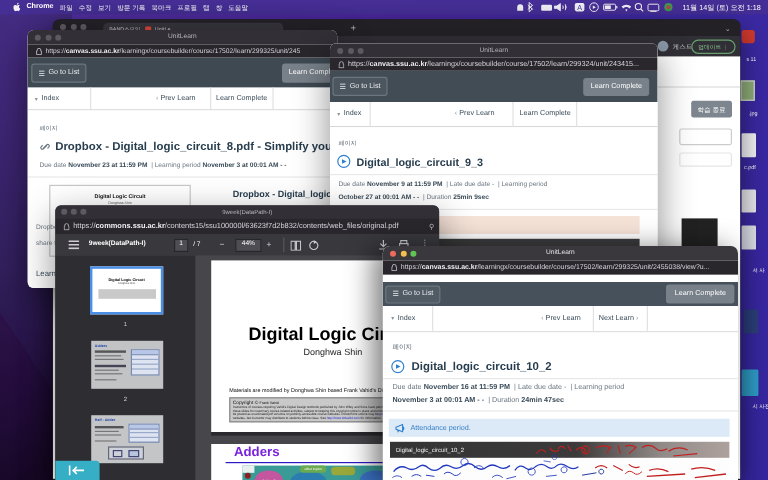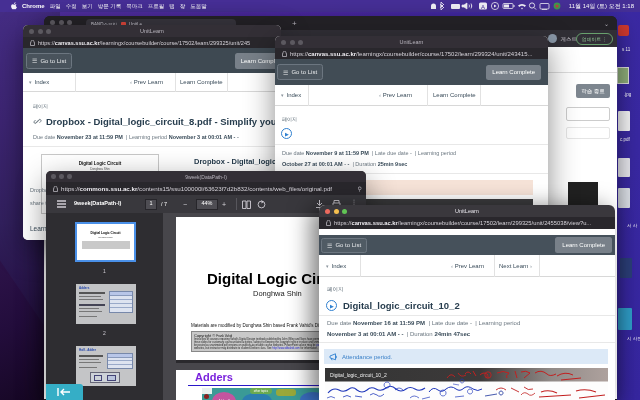--- a/index.html
+++ b/index.html
@@ -194,20 +194,21 @@
    <div class="abs" style="left:33px;top:0;width:1px;height:21px;background:#e2e2e2;"></div>
    <div class="abs" style="left:104px;top:7px;"><span class="chev">‹</span> Prev Learn</div>
    <div class="abs" style="left:152px;top:0;width:1px;height:21px;background:#e2e2e2;"></div>
    <div class="abs" style="left:158px;top:7px;">Learn Complete</div>
       <div class="abs" style="left:205px;top:0;width:1px;height:21px;background:#e2e2e2;"></div>
  </div>
  <div class="abs" style="left:0;top:70px;width:273px;height:290px;background:#fff;overflow:hidden;">
    <div class="paige" style="font-size:5px;margin:10px 0 0 7px;">페이지</div>
    <div style="display:flex;align-items:center;margin:6px 0 0 6px;">
      <span class="playc" style="width:11px;height:11px;font-size:5px;padding-left:1px;">▶</span>
+     <span class="h-title" style="font-size:9px;margin-left:5px;">Digital_logic_circuit_9_3</span>
    </div>
    <div style="height:1px;background:#e8e8e8;margin:5px 0 0 0;"></div>
    <div class="meta" style="font-size:5.5px;margin:5px 0 0 7px;">Due date <b>November 9 at 11:59 PM</b>&nbsp; | Late due date - &nbsp;| Learning period</div>
    <div class="meta" style="font-size:5.5px;margin:5px 0 0 7px;"><b>October 27 at 00:01 AM - -</b>&nbsp; | Duration <b>25min 9sec</b></div>
    <div style="height:1px;background:#e8e8e8;margin:6px 0 0 0;"></div>
    <div class="abs" style="left:16px;top:74px;width:242px;height:15px;background:#f6e3d8;"></div>
    <div class="abs" style="left:16px;top:93px;width:242px;height:60px;background:#3c3c3e;"></div>
  </div>
 </div>
 

